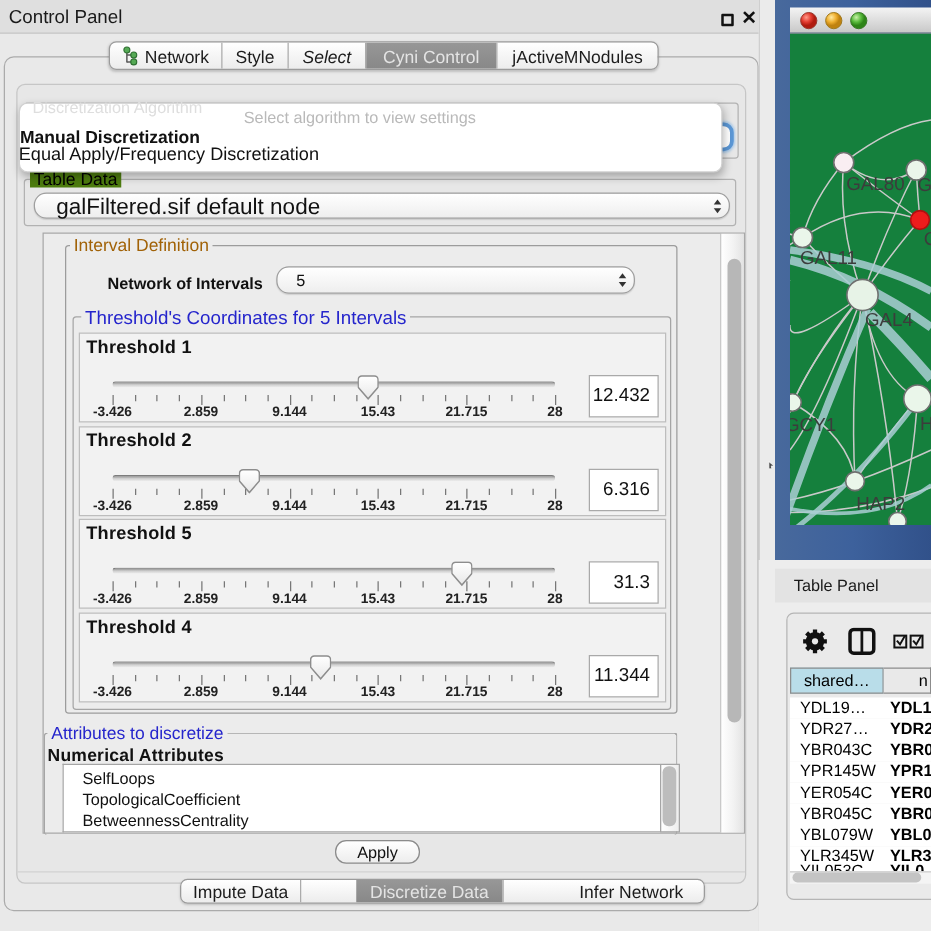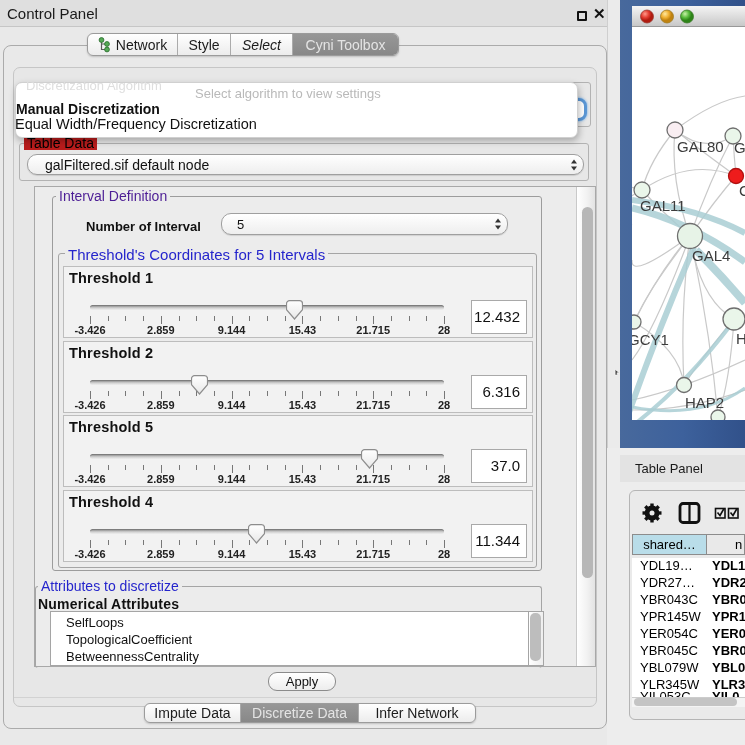--- a/index.html
+++ b/index.html
@@ -17,30 +17,30 @@
   background:linear-gradient(#ffffff,#ececec); box-shadow:0 1px 2px rgba(0,0,0,0.18); overflow:hidden; }
 .seg { font-size:14px; color:#1c1c1c; display:flex; align-items:center; justify-content:center;
   border-right:1px solid #ababab; padding:0 12px; white-space:nowrap; }
 .seg:last-child { border-right:none; }
 .seg.sel { background:linear-gradient(#979797,#888888); color:#e4e4e4; }
 #toptabs { left:87px; top:33px; height:23px; }
 #toptabs .seg { padding:0; }
 #toptabs .seg:nth-child(1){width:90px;} #toptabs .seg:nth-child(2){width:53px;}
 #toptabs .seg:nth-child(3){width:62px;font-style:italic;} #toptabs .seg:nth-child(4){width:105px;}
 #toptabs .seg:nth-child(5){width:128px;}
-#bottabs { left:144px; top:703px; height:20px; }
+#bottabs { left:144px; top:703px; height:20px;gap:44px; }
 #bottabs .seg { padding:0; }
 #bottabs .seg:nth-child(1){width:96px;} #bottabs .seg:nth-child(2){width:118px;}
 #bottabs .seg:nth-child(3){width:116px;}
 #bottabs .seg { font-size:14px; }
 
 #outerpanel { left:3px; top:45px; width:604px; height:684px; border:1px solid #ababab; border-radius:8px; background:#e9e9e9; }
 #innerpanel { left:13px; top:67px; width:584px; height:640px; border:1px solid #c6c6c6; border-radius:7px; background:#e7e7e7; }
 .group { border:1px solid #b2b2b2; border-radius:3px; }
-.gtitle { position:absolute; font-size:14px; background:#b91c1c; padding:0 3px; line-height:13px; }
+.gtitle { position:absolute; font-size:14px; background:#4d7c0f; padding:0 3px; line-height:13px; }
 
 .combo { position:absolute; background:linear-gradient(#ffffff,#eeeeee); border:1px solid #9f9f9f;
   border-radius:10px; font-size:13px; color:#111; box-shadow:0 1px 1px rgba(0,0,0,0.12); }
 .combo .arrows { position:absolute; right:5px; top:50%; transform:translateY(-50%); width:7px; }
 .combo .arrows div { width:0; height:0; border-left:3.5px solid transparent; border-right:3.5px solid transparent; }
 .up { border-bottom:4.5px solid #333; margin-bottom:3px; }
 .down { border-top:4.5px solid #333; }
 
 #scrollpane { left:34px; top:186px; width:562px; height:481px; border:1px solid #a8a8a8; background:#ececec; }
 #vtrack { left:576px; top:187px; width:19px; height:479px; background:linear-gradient(90deg,#ffffff,#f2f2f2 55%,#e3e3e3); border-left:1px solid #c9c9c9; }
@@ -56,21 +56,21 @@
 .thumb { position:absolute; top:33px; width:17px; height:20px; }
 .tick { position:absolute; background:#777; width:1px; }
 .slabel { position:absolute; font-size:11px; font-weight:bold; color:#222; top:57px; transform:translateX(-50%); }
 
 #popup { left:15px; top:82px; width:563px; height:56px; background:#ffffff; border:1px solid #d0d0d0;
   border-radius:7px; box-shadow:1px 3px 7px rgba(0,0,0,0.28); }
 
 #splitter { left:607px; top:0; width:13px; height:745px; background:#ebebeb; border-left:1px solid #cfcfcf; }
 #netwin { left:620px; top:0; width:125px; height:448px; background:linear-gradient(90deg,#48699c,#3d619c 50%,#31518a); }
 #nettitle { left:632px; top:6px; width:113px; height:21px; background:linear-gradient(#f4f4f4,#c8c8c8); border-bottom:1px solid #999; }
-#netcanvas { left:632px; top:27px; width:113px; height:393px; background:#ffffff; }
+#netcanvas { left:632px; top:27px; width:113px; height:393px; background:#15803d; }
 #rbottom { left:607px; top:448px; width:138px; height:297px; background:#ededed; }
 #tpbar { left:620px; top:455px; width:125px; height:27px; background:#e3e3e3; font-size:13px; color:#1a1a1a; line-height:27px; padding-left:15px; }
 #tframe { left:629px; top:490px; width:120px; height:230px; border:1px solid #b5b5b5; border-radius:6px 0 0 6px; background:#eaeaea; }
 .trow { position:absolute; left:632px; width:113px; height:17px; font-size:13px; color:#000; background:#fff; }
 .c1 { position:absolute; left:8px; }
 .c2 { position:absolute; left:80px;font-weight:bold; }
 </style>
 </head>
 <body>
 
@@ -85,42 +85,43 @@
           <line x1="3.5" y1="4" x2="3.5" y2="14"></line>
           <line x1="3.5" y1="8" x2="9" y2="8"></line>
           <line x1="3.5" y1="13.5" x2="9" y2="13.5"></line>
         </g>
         <circle cx="3.5" cy="4" r="2.4" fill="#55aa55" stroke="#2f7032" stroke-width="0.9"></circle>
         <circle cx="9" cy="8" r="2.4" fill="#55aa55" stroke="#2f7032" stroke-width="0.9"></circle>
         <circle cx="9" cy="13.5" r="2.4" fill="#55aa55" stroke="#2f7032" stroke-width="0.9"></circle>
       </svg>Network</div>
   <div class="seg">Style</div>
   <div class="seg">Select</div>
-  <div class="seg sel">Cyni Toolbox</div>
+  <div class="seg sel">Cyni Control</div>
+  <div class="seg">jActiveMNodules</div>
 </div>
 
 <div class="abs group" style="left:19px; top:82px; width:572px; height:45px;"></div>
 <div class="abs" style="left:28px; top:98px; width:559px; height:23px; border:3px solid #5b97d5; border-radius:8px; background:#fff; box-shadow:0 0 2px 1px #a9c9e8;"></div>
 
 <div class="abs group" style="left:19px; top:143px; width:570px; height:38px;"></div>
 <div class="abs gtitle" style="left:24px; top:137px;">Table Data</div>
-<div class="combo" style="left:27px; top:154px; width:557px; height:21px; line-height:20px; padding-left:17px; font-size:14px;">galFiltered.sif default node
+<div class="combo" style="left:27px; top:154px; width:557px; height:21px; line-height:20px; padding-left:17px; font-size:18px;">galFiltered.sif default node
   <div class="arrows">
       <div class="up"></div>
       <div class="down"></div>
     </div>
 </div>
 
 <div class="abs" id="scrollpane"></div>
 <div class="abs" id="vtrack"></div>
 <div class="abs" id="vthumb"></div>
 
 <div class="abs group" style="left:52px; top:196px; width:490px; height:375px; border-color:#9c9c9c; background:transparent;"></div>
-<div class="abs gtitle" style="left:56px; top:190px; color:#4c1d95; background:#ececec;">Interval Definition</div>
-<div class="abs" style="left:86px; top:219px; font-size:13px; font-weight:bold; color:#111;">Number of Interval</div>
+<div class="abs gtitle" style="left:56px; top:190px; color:#a16207; background:#ececec;">Interval Definition</div>
+<div class="abs" style="left:86px; top:219px; font-size:13px; font-weight:bold; color:#111;">Network of Intervals</div>
 <div class="combo" style="left:221px; top:213px; width:287px; height:22px; line-height:21px; padding-left:15px;">5
   <div class="arrows">
       <div class="up"></div>
       <div class="down"></div>
     </div>
 </div>
 
 <div class="abs group" style="left:58px; top:253px; width:479px; height:315px; border-color:#a5a5a5;"></div>
 <div class="abs gtitle" style="left:65px; top:248px; color:#2525cc; background:#ececec; font-size:15px;">Threshold's Coordinates for 5 Intervals</div>
 <div id="blocks">
@@ -238,21 +239,21 @@
       <div class="slabel" style="left:380.0px">28</div>
       <svg class="thumb" style="left:297.2px" width="17" height="20" viewBox="0 0 17 20">
         <defs>
           <linearGradient id="thg3" x1="0" y1="0" x2="0" y2="1">
             <stop offset="0%" stop-color="#ffffff"></stop>
             <stop offset="100%" stop-color="#e8e8e8"></stop>
           </linearGradient>
         </defs>
         <path d="M3.5 0.7 h10 a3 3 0 0 1 3 3 v6 l-8 9.3 l-8 -9.3 v-6 a3 3 0 0 1 3 -3 z" fill="url(#thg3)" stroke="#8d8d8d" stroke-width="1.2"></path>
       </svg>
-      <div class="vbox">37.0</div>
+      <div class="vbox">31.3</div>
     </div>
     <div class="tblock" style="top:490px">
       <div class="ttitle">Threshold 4</div>
       <div class="track"></div>
       <div class="tick" style="left:26.0px; top:49px; height:8px"></div>
       <div class="slabel" style="left:26.0px">-3.426</div>
       <div class="tick" style="left:43.7px; top:49px; height:5px"></div>
       <div class="tick" style="left:61.4px; top:49px; height:5px"></div>
       <div class="tick" style="left:79.1px; top:49px; height:5px"></div>
       <div class="tick" style="left:96.8px; top:49px; height:8px"></div>
@@ -305,21 +306,21 @@
 <div class="abs segbar" id="bottabs">
   <div class="seg">Impute Data</div>
   <div class="seg sel">Discretize Data</div>
   <div class="seg">Infer Network</div>
 </div>
 
 <div class="abs" id="popup"></div>
 <div class="abs" style="left:26px; top:78px; font-size:13px; color:#dedede; z-index:5;">Discretization Algorithm</div>
 <div class="abs" style="left:195px; top:86px; font-size:13px; color:#b9b9b9; z-index:5;">Select algorithm to view settings</div>
 <div class="abs" style="left:16px; top:101px; font-size:14px; font-weight:bold; color:#111; z-index:5;">Manual Discretization</div>
-<div class="abs" style="left:15px; top:116px; font-size:14.5px; color:#111; z-index:5;">Equal Width/Frequency Discretization</div>
+<div class="abs" style="left:15px; top:116px; font-size:14.5px; color:#111; z-index:5;">Equal Apply/Frequency Discretization</div>
 
 <div class="abs" id="splitter"></div>
 <svg class="abs" style="left:614px; top:368px; z-index:3;" width="6" height="8" viewBox="0 0 8 10">
     <path d="M1.5 9 L1.5 1.5 L7 6 L4 6 L4.5 9 z" fill="#4a4a4a" stroke="#fff" stroke-width="0.7"></path>
   </svg>
 <div class="abs" id="netwin"></div>
 <div class="abs" id="nettitle">
   <svg width="113" height="21">
     <defs>
       <radialGradient id="rg" cx="35%" cy="30%">

